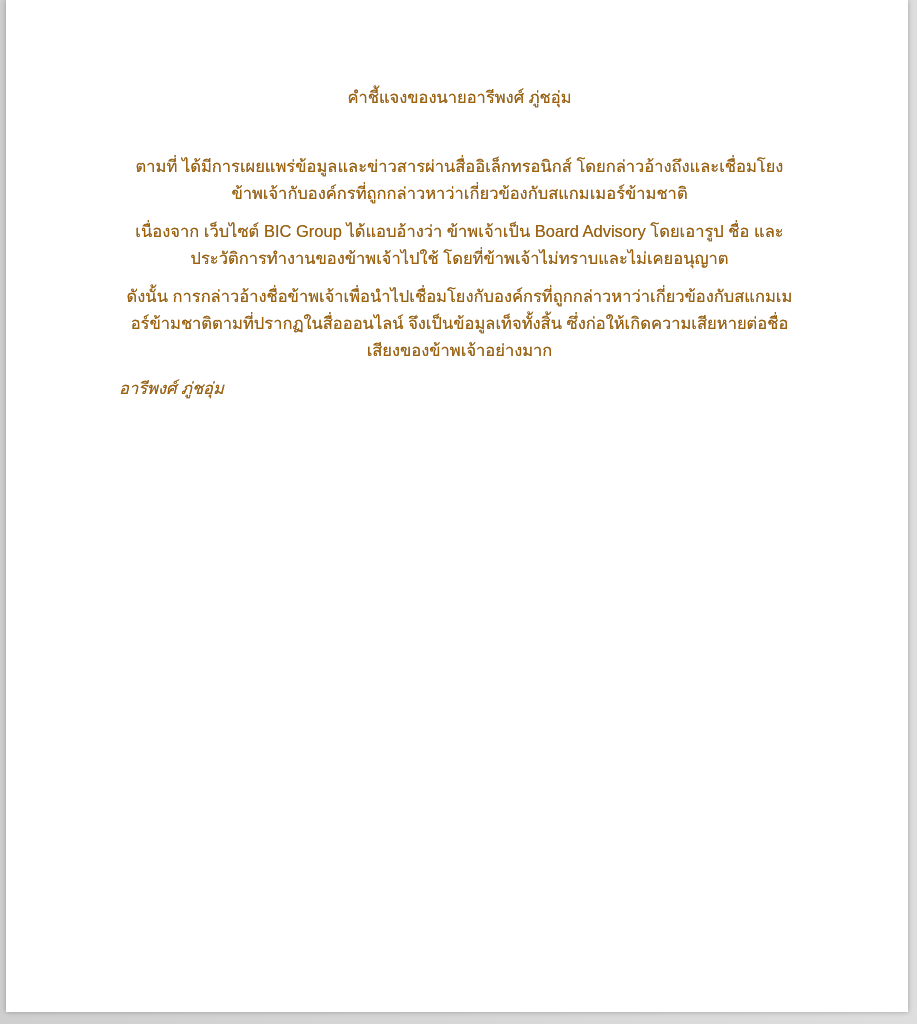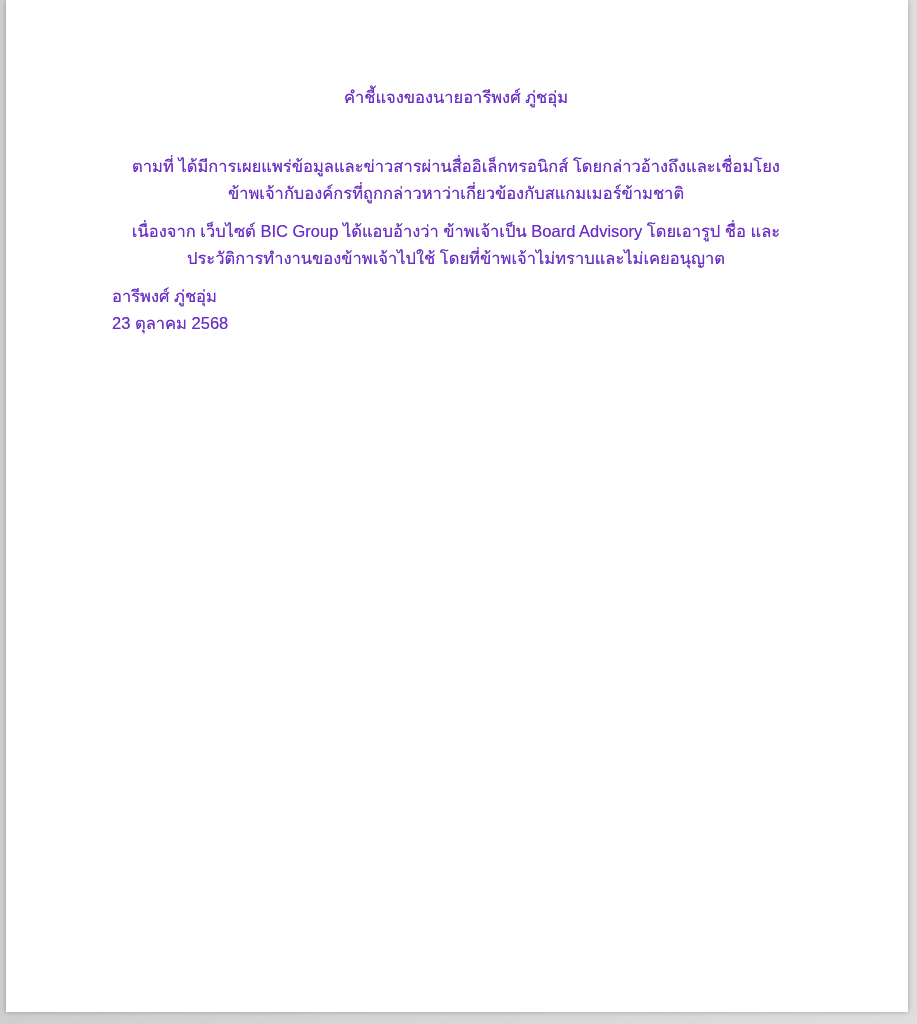--- a/index.html
+++ b/index.html
@@ -22,60 +22,61 @@
     top: 0;
     left: 6px;
     right: 9px;
     bottom: 12px;
     background: #ffffff;
     box-shadow: 0 0 5px rgba(0,0,0,0.28);
   }
   .content {
     position: absolute;
     top: 84px;
-    left: 106px;
+    left: 113px;
     right: 108px;
-    color: #6d28d9;
+    color: #a16207;
     font-size: 16.5px;
     line-height: 27px;
     
     text-shadow: 0 0 0.4px rgba(40,40,40,0.55);
   }
   .doc-title {
     text-align: center;
     font-weight: normal;
     margin: 0 0 42px 0;
     font-size: 16.5px;
     line-height: 27px;
   }
   .doc-title .line { display: block; }
   .body-paragraph {
     margin: 0 0 11px 0;
     text-align: center;
   }
   .body-paragraph + .body-paragraph { margin-top: 9px; }
   .signature-block {
     margin-top: 7px;
+    font-style: italic;
   }
   .signature-block .line { display: block; }
 </style>
 </head>
 <body>
 
 <div class="scan-frame">
   <div class="paper">
     <div class="content">
 
       <h1 class="doc-title">
         <span class="line">คำชี้แจงของนายอารีพงศ์ ภู่ชอุ่ม</span>
       </h1>
 
       <p class="body-paragraph">ตามที่ ได้มีการเผยแพร่ข้อมูลและข่าวสารผ่านสื่ออิเล็กทรอนิกส์ โดยกล่าวอ้างถึงและเชื่อมโยงข้าพเจ้ากับองค์กรที่ถูกกล่าวหาว่าเกี่ยวข้องกับสแกมเมอร์ข้ามชาติ</p>
       <p class="body-paragraph">เนื่องจาก เว็บไซต์ BIC Group ได้แอบอ้างว่า ข้าพเจ้าเป็น Board Advisory โดยเอารูป ชื่อ และประวัติการทำงานของข้าพเจ้าไปใช้ โดยที่ข้าพเจ้าไม่ทราบและไม่เคยอนุญาต</p>
+      <p class="body-paragraph">ดังนั้น การกล่าวอ้างชื่อข้าพเจ้าเพื่อนำไปเชื่อมโยงกับองค์กรที่ถูกกล่าวหาว่าเกี่ยวข้องกับสแกมเมอร์ข้ามชาติตามที่ปรากฏในสื่อออนไลน์ จึงเป็นข้อมูลเท็จทั้งสิ้น ซึ่งก่อให้เกิดความเสียหายต่อชื่อเสียงของข้าพเจ้าอย่างมาก</p>
 
       <div class="signature-block">
         <span class="line">อารีพงศ์ ภู่ชอุ่ม</span>
-        <span class="line">23 ตุลาคม 2568</span>
       </div>
 
     </div>
   </div>
 </div>
 
 </body></html>

